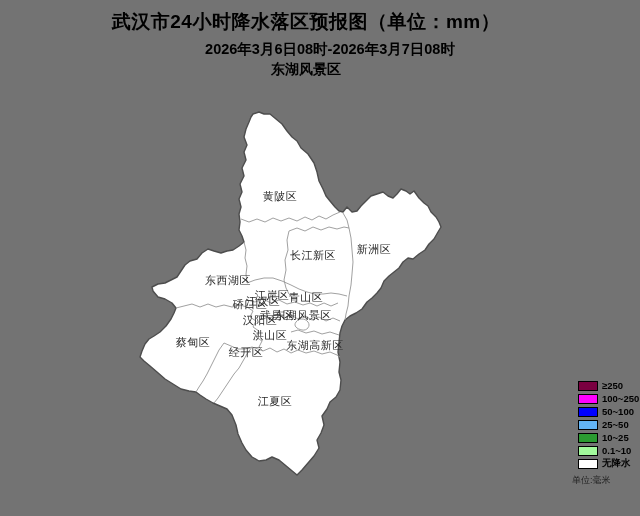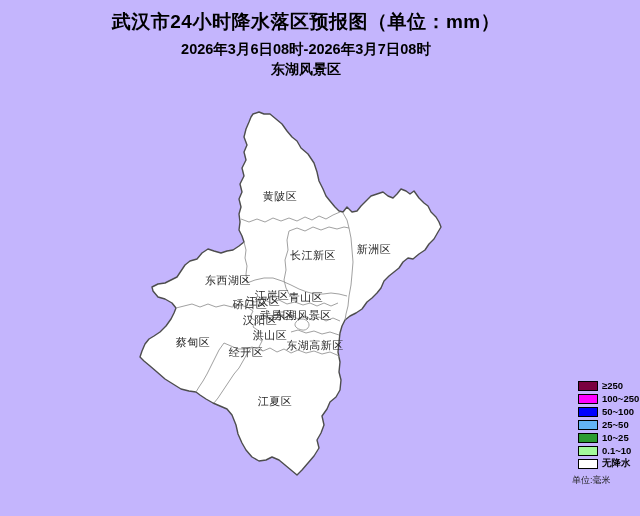--- a/index.html
+++ b/index.html
@@ -1,22 +1,22 @@
 <!DOCTYPE html>
 <html><head>
 <meta charset="utf-8">
 <style>
   html,body{margin:0;padding:0;background:#fff;}
   .stage{
-    position:relative;width:640px;height:516px;background:#c4b5fd;
+    position:relative;width:640px;height:516px;background:#737373;
     font-family:"Liberation Sans","DejaVu Sans",sans-serif;overflow:hidden;
   }
   .hdr{position:absolute;left:0;top:0;width:612px;text-align:center;color:#000;}
   .hdr .title{position:absolute;left:0;top:9px;width:100%;font-size:19px;font-weight:bold;letter-spacing:.5px;}
-  .hdr .period{position:absolute;left:0;top:40px;width:100%;font-size:14.5px;font-weight:bold;}
+  .hdr .period{position:absolute;left:0;top:40px;width:100%;font-size:14.5px;font-weight:bold;padding-left:24px;}
   .hdr .agency{position:absolute;left:0;top:61px;width:100%;font-size:14px;font-weight:bold;}
   .mapsvg{position:absolute;left:0;top:0;width:640px;height:516px;}
   .dlabel{
     position:absolute;transform:translate(-50%,-50%);white-space:nowrap;
     font-size:11px;font-weight:500;color:#2a2a2a;letter-spacing:.5px;
   }
   .legend{position:absolute;left:578px;top:379px;}
   .lg-row{display:flex;align-items:center;height:13px;}
   .sw{width:20px;height:10px;border:1px solid #000;box-sizing:border-box;flex:0 0 auto;background:#fff;}
   .lg-label{margin-left:4px;font-size:9.5px;font-weight:bold;color:#000;white-space:nowrap;}

